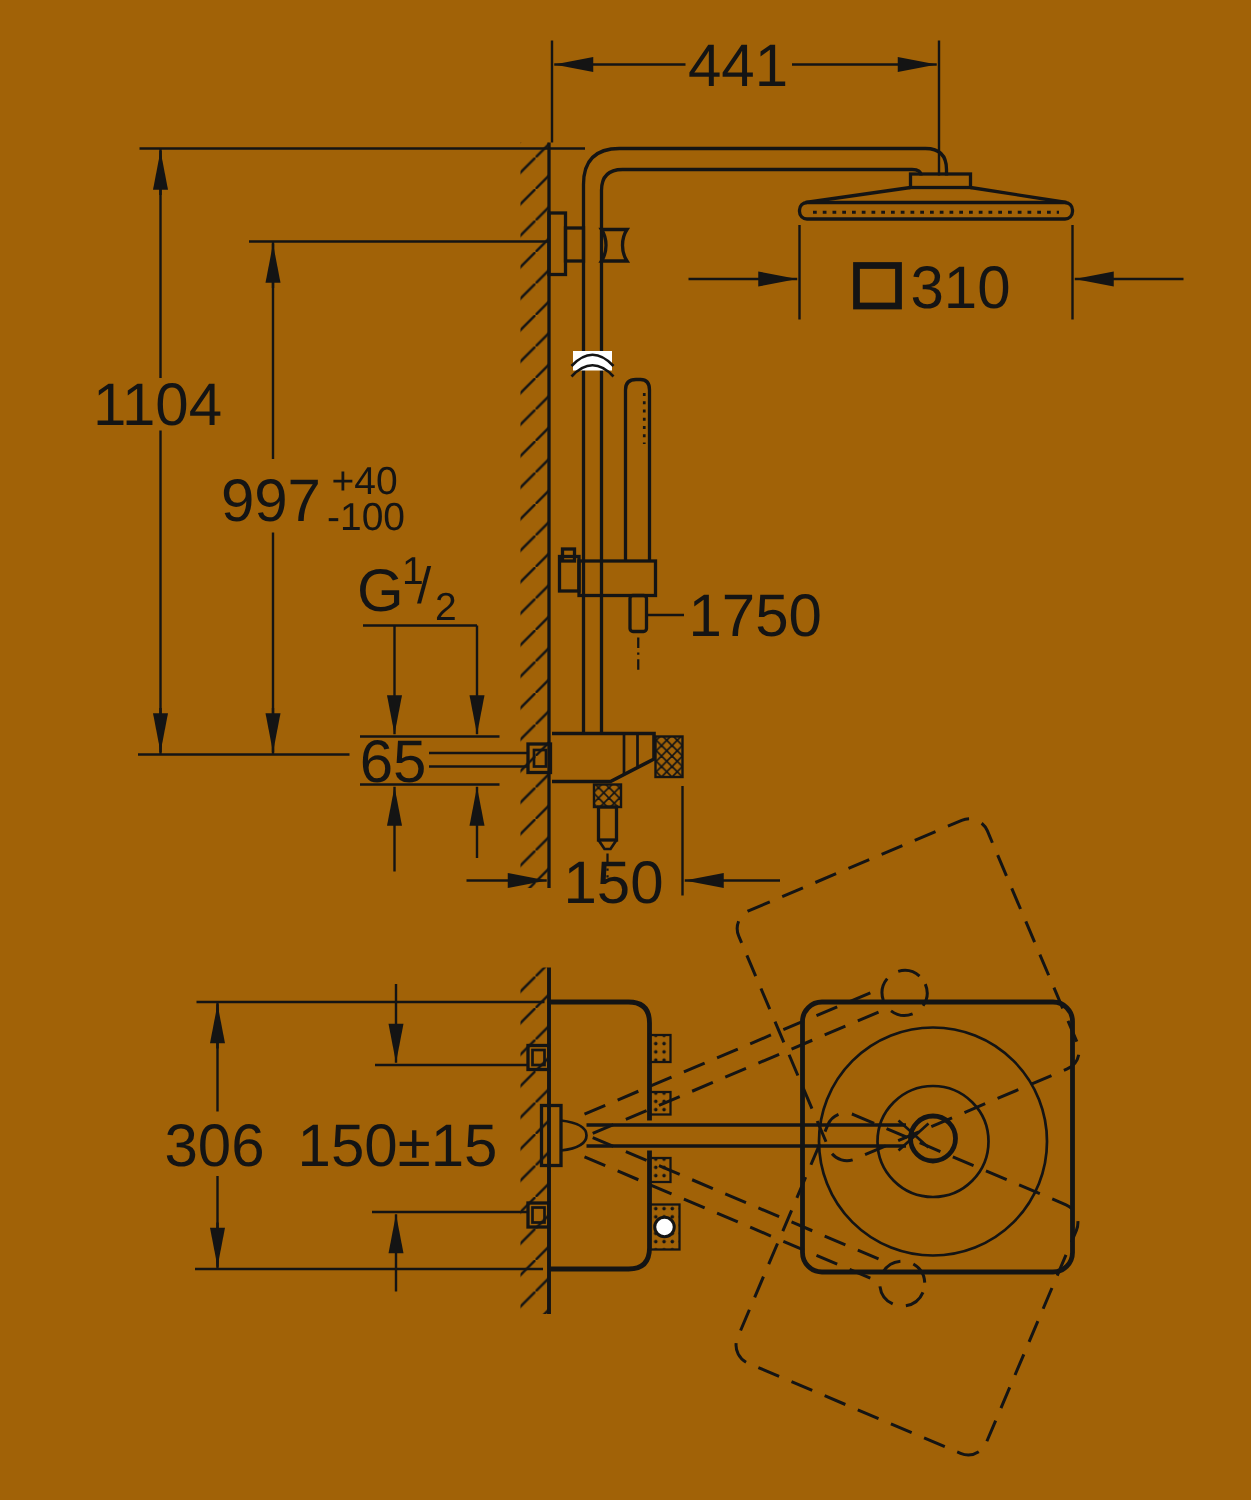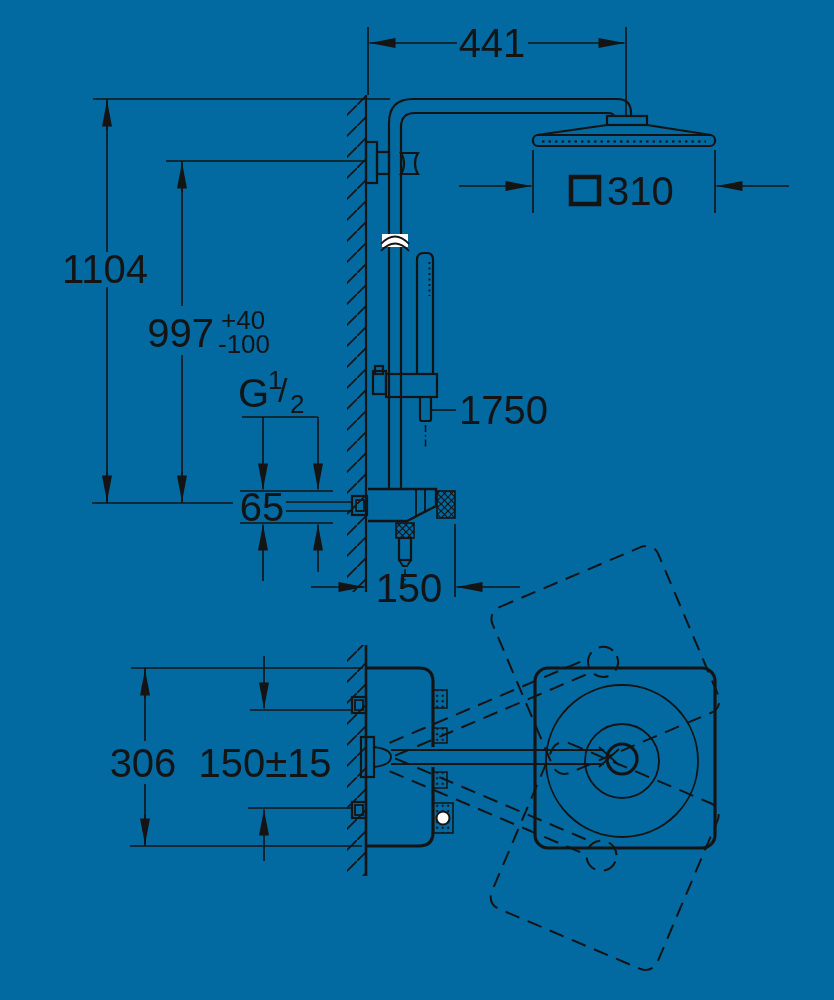--- a/index.html
+++ b/index.html
@@ -1,16 +1,16 @@
 <!DOCTYPE html>
 <html><head>
 <meta charset="utf-8">
 <style>
   html,body{margin:0;padding:0;background:#ffffff;}
-  .page{position:relative;width:834px;height:1000px;background:#0369a1;overflow:hidden;}
+  .page{position:relative;width:834px;height:1000px;background:#a16207;overflow:hidden;}
   svg{display:block;}
   .ln{stroke:#141414;stroke-width:1.6;fill:none;}
   .ob{stroke:#141414;stroke-width:2.2;fill:none;}
   .ob2{stroke:#141414;stroke-width:1.8;fill:none;}
   .bold{stroke:#141414;stroke-width:3.2;fill:none;}
   .dash{stroke:#141414;stroke-width:2;fill:none;stroke-dasharray:15 9;}
   .txt{font-family:"Liberation Sans",sans-serif;font-size:40px;fill:#141414;}
   .tol{font-family:"Liberation Sans",sans-serif;font-size:26px;fill:#141414;}
   .frac{font-family:"Liberation Sans",sans-serif;font-size:26px;fill:#141414;}
   .slash{font-family:"Liberation Sans",sans-serif;font-size:34px;fill:#141414;}

